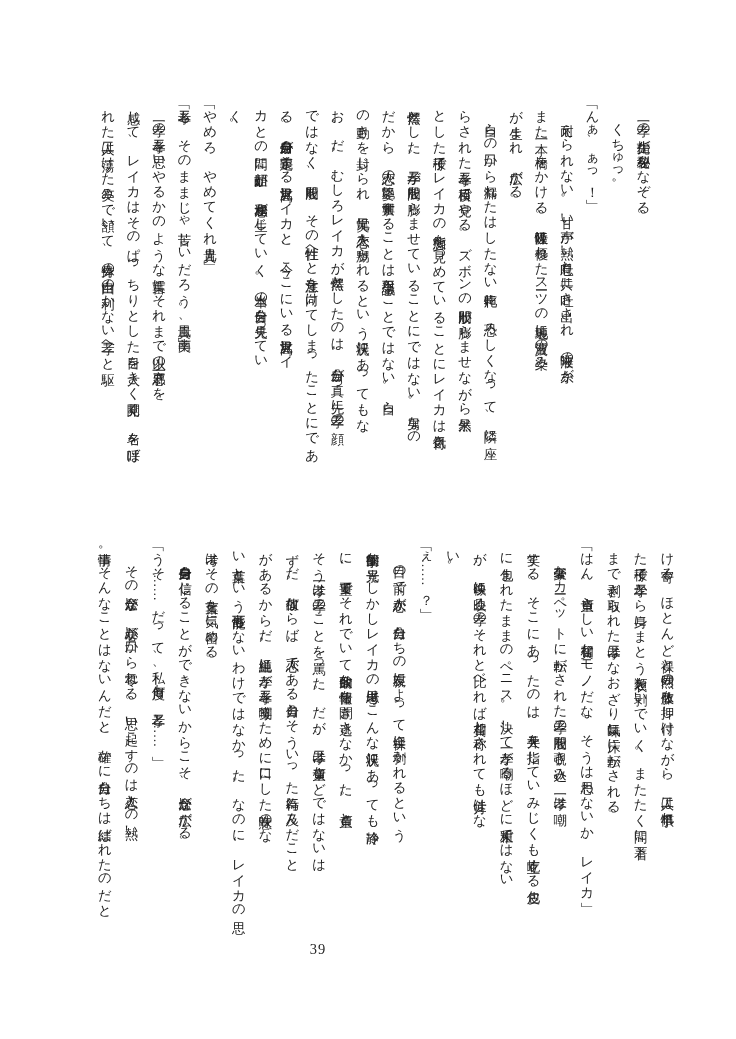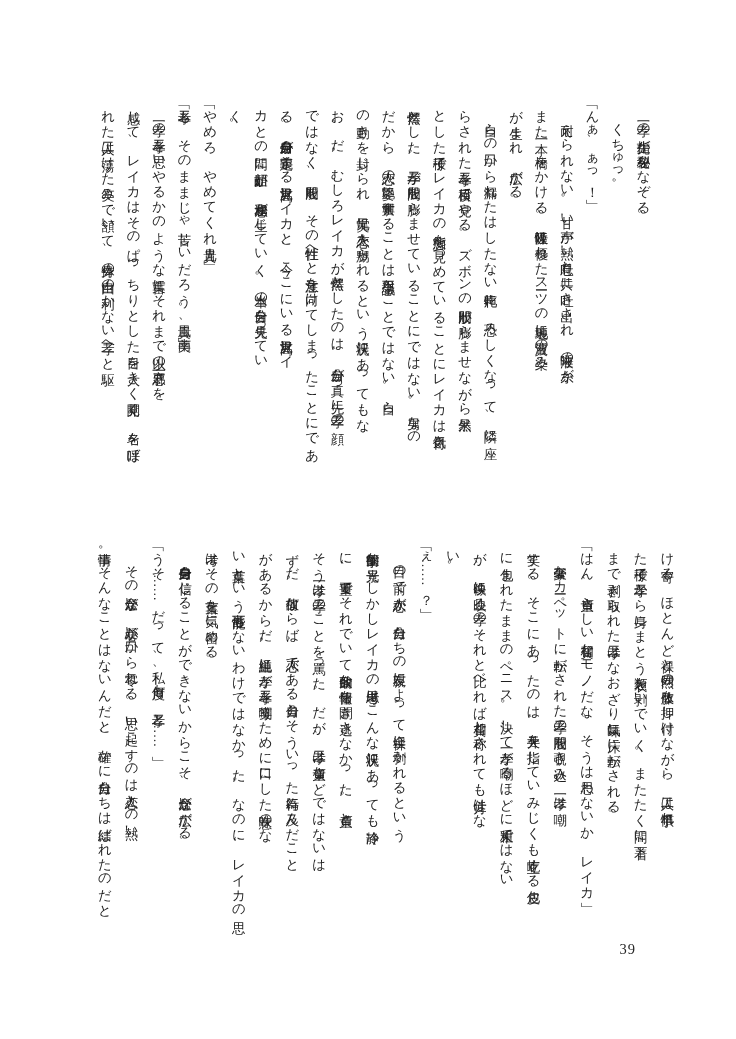--- a/index.html
+++ b/index.html
@@ -41,21 +41,21 @@
   }
   .block-bottom p { line-height: 26.8px; }
   .vblock p.indent {
     text-indent: 13.4px;
   }
   .page-number {
     position: absolute;
     top: 941px;
     left: 0;
     width: 636px;
-    text-align: right;
+    text-align: center;
     font-size: 14.5px;
     letter-spacing: 1px;
     color: #242424;
   }
 </style>
 </head>
 <body>
 
 <div class="page">
   <section class="vblock block-top">

